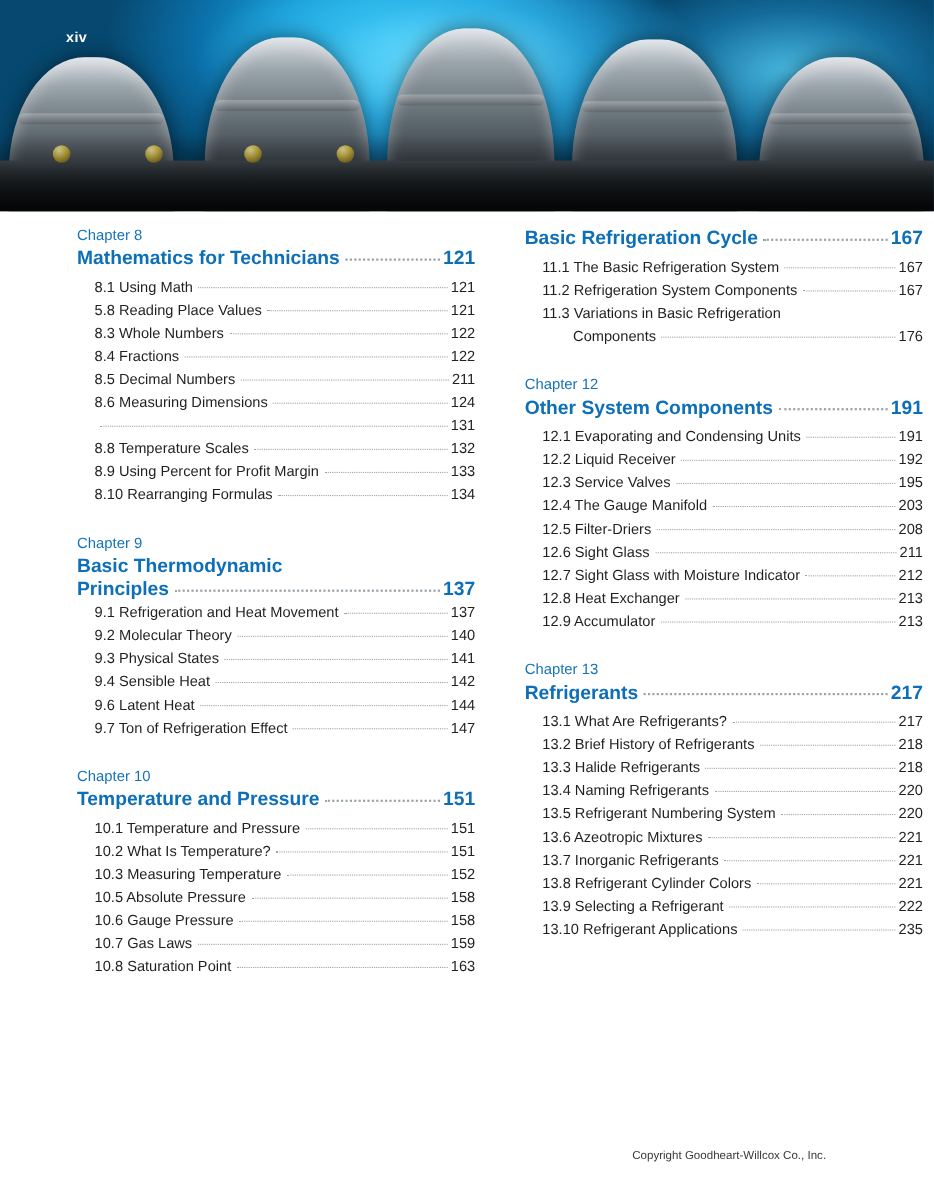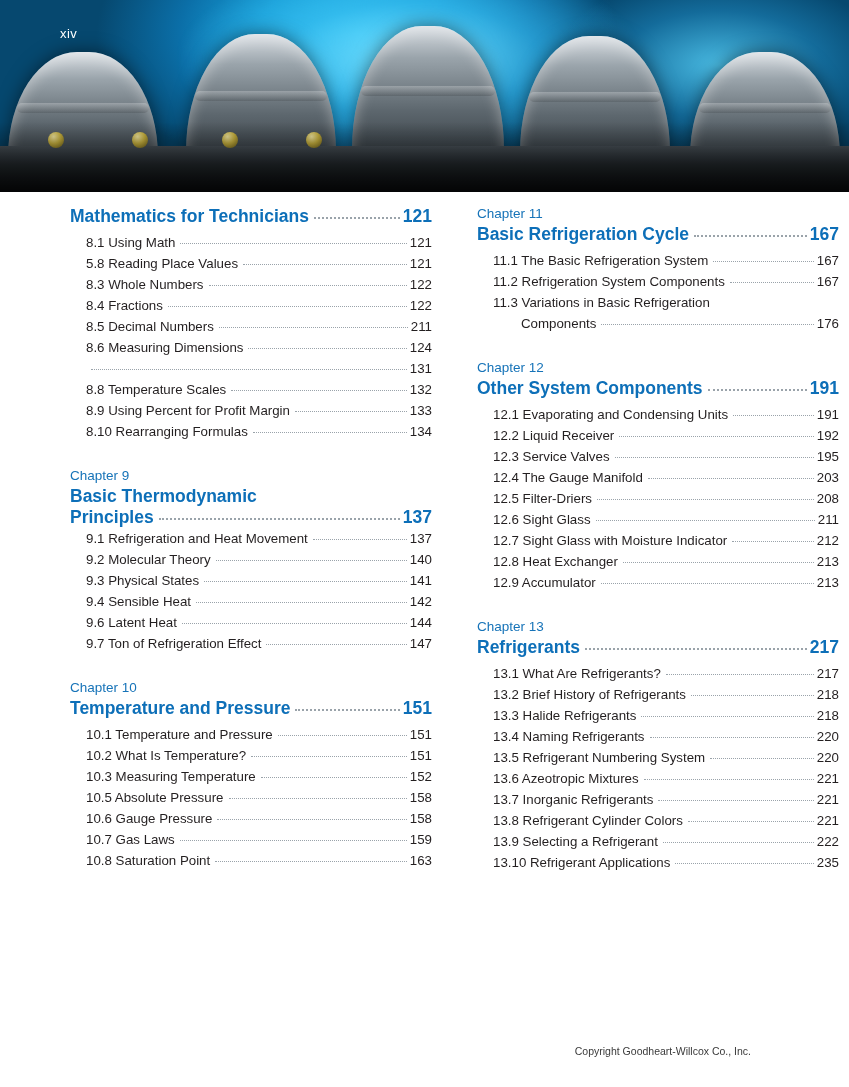--- a/index.html
+++ b/index.html
@@ -15,20 +15,21 @@
     overflow: hidden;
   }
 
   
   .hero {
     position: absolute;
     top: 0; left: 0;
     width: 849px; height: 192px;
     overflow: hidden;
     background: #0a0d10;
+    font-weight: bold;
   }
   .hero-bg {
     position: absolute; inset: 0;
     background:
       radial-gradient(ellipse 260px 150px at 42% 18%, #2fc6f5 0%, #189fd8 38%, #0b6fa8 68%, #06486f 100%),
       radial-gradient(ellipse 420px 230px at 72% 30%, #1ab4ea 0%, #0e7fb6 45%, #063f62 100%),
       linear-gradient(180deg, #0d8dc6 0%, #0a5f8e 40%, #07364f 75%, #041f2e 100%);
   }
   .hero-glow {
     position: absolute;
@@ -198,20 +199,21 @@
   <div class="shadow-bottom"></div>
 
   <div class="folio">xiv</div>
 </div>
 
 <div class="columns">
 
   <div class="col left">
 
     <div class="chapter-block">
+      <div class="chapter-label">Chapter 8</div>
       <div class="chapter-title-row">
         <span class="chapter-title">Mathematics for Technicians</span>
         <span class="leader"></span>
         <span class="chapter-page">121</span>
       </div>
       <div class="entry">
           <span class="txt">8.1 Using Math</span>
           <span class="dots"></span>
           <span class="pg">121</span>
         </div>
@@ -345,21 +347,20 @@
           <span class="dots"></span>
           <span class="pg">163</span>
         </div>
     </div>
 
   </div>
 
   <div class="col right">
 
     <div class="chapter-block">
-      <div class="chapter-label">Chapter 11</div>
       <div class="chapter-title-row">
         <span class="chapter-title">Basic Refrigeration Cycle</span>
         <span class="leader"></span>
         <span class="chapter-page">167</span>
       </div>
       <div class="entry">
           <span class="txt">11.1 The Basic Refrigeration System</span>
           <span class="dots"></span>
           <span class="pg">167</span>
         </div>

